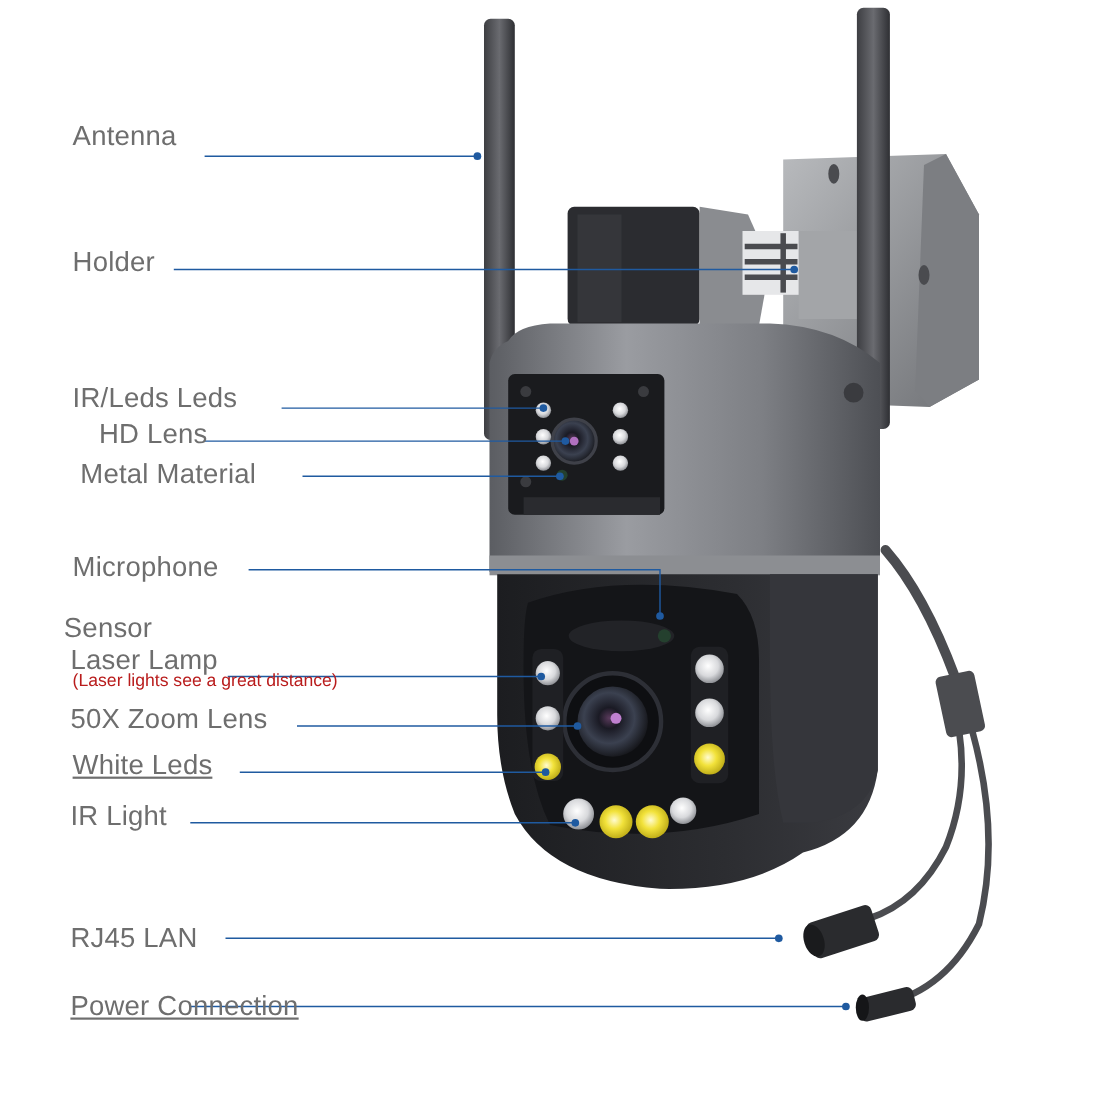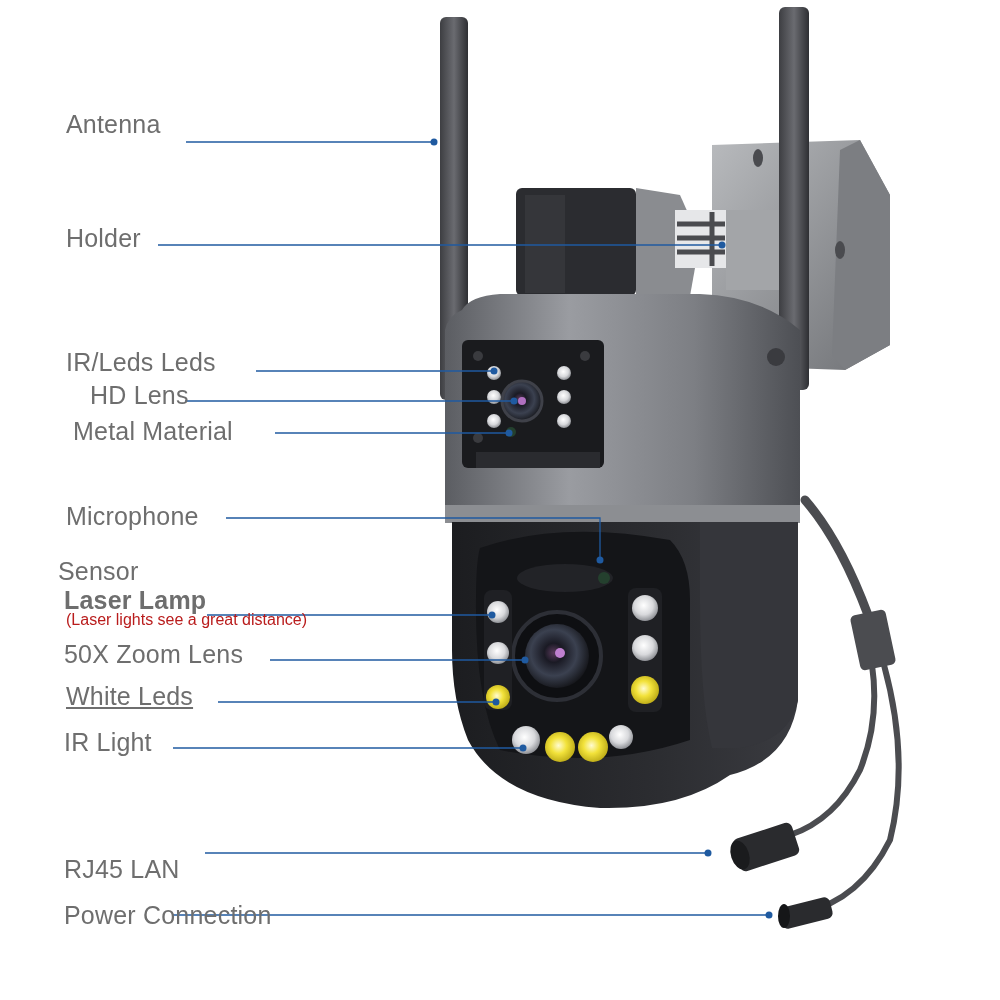--- a/index.html
+++ b/index.html
@@ -200,20 +200,20 @@
       </g>
     </svg>
 
   <div class="label" style="left:66px;top:112px;">Antenna</div>
   <div class="label" style="left:66px;top:226px;">Holder</div>
   <div class="label" style="left:66px;top:350px;">IR/Leds Leds</div>
   <div class="label" style="left:90px;top:383px;">HD Lens</div>
   <div class="label" style="left:73px;top:419px;">Metal Material</div>
   <div class="label" style="left:66px;top:504px;">Microphone</div>
   <div class="label" style="left:58px;top:542px;margin-top:17px;">Sensor</div>
-  <div class="label" style="left:64px;top:588px;font-weight:bold;">Laser Lamp</div>
+  <div class="label" style="left:64px;top:588px;">Laser Lamp</div>
   <div class="sublabel" style="left:66px;top:612px;">(Laser lights see a great distance)</div>
   <div class="label" style="left:64px;top:642px;">50X Zoom Lens</div>
   <div class="label" style="left:66px;top:684px;text-decoration:underline;">White Leds</div>
   <div class="label" style="left:64px;top:730px;">IR Light</div>
-  <div class="label" style="left:64px;top:841px;margin-top:16px;">RJ45 LAN</div>
-  <div class="label" style="left:64px;top:903px;">Power Connection</div>
+  <div class="label" style="left:64px;top:841px;">RJ45 LAN</div>
+  <div class="label" style="left:64px;top:903px;text-decoration:underline;">Power Connection</div>
 </div>
 
 </body></html>

